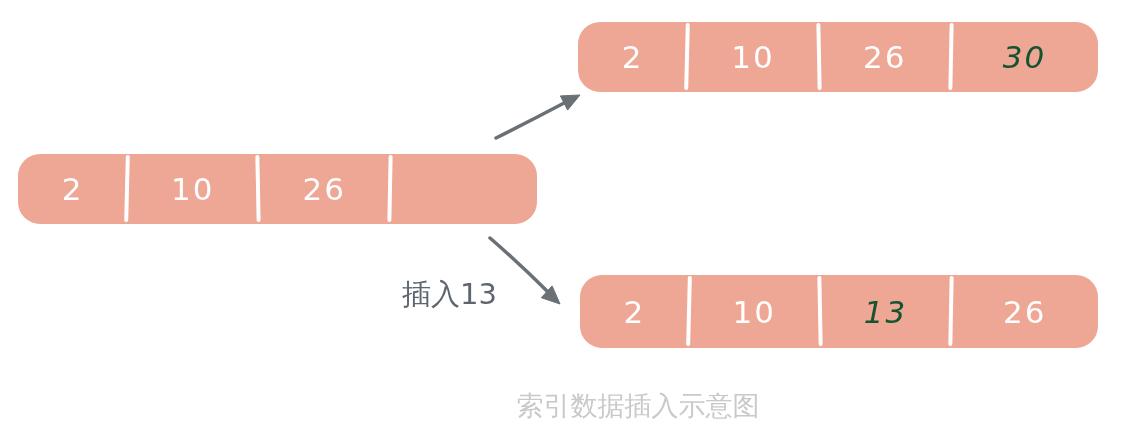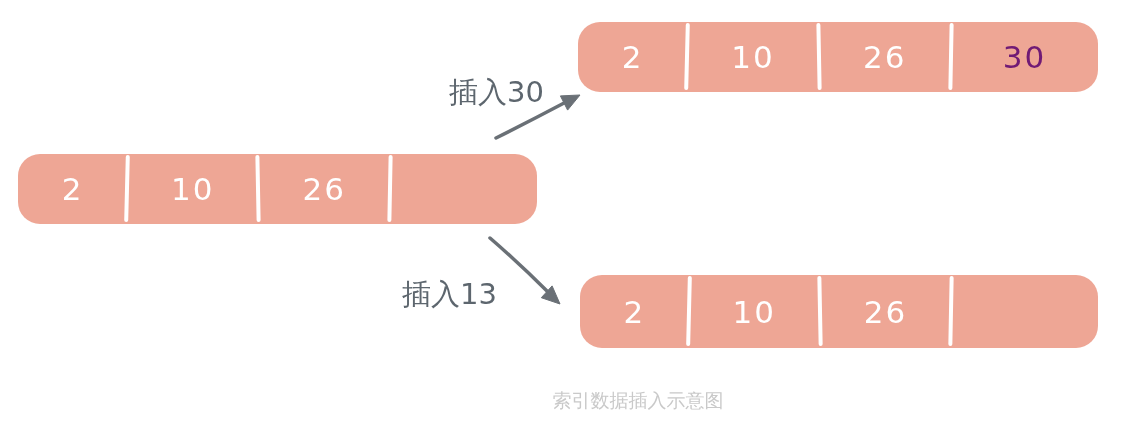--- a/index.html
+++ b/index.html
@@ -27,21 +27,21 @@
   .array-bottom   { left: 580px; top: 275px; width: 518px; height: 73px; }
   .cell {
     position: relative;
     display: flex;
     align-items: center;
     justify-content: center;
     color: #ffffff;
     font-size: 31px;
     letter-spacing: 2px;
   }
-  .cell.hl { color: #701a75; }
+  .cell.hl { color: #14532d; font-style: italic; }
   .divider {
     position: absolute;
     top: 1px;
     width: 4px;
     height: calc(100% - 3px);
     background: #ffffff;
     border-radius: 2px;
   }
   .d1 { left: calc(21% - 2px);   transform: rotate(1.4deg); }
   .d2 { left: calc(46.3% - 2px); transform: rotate(-1.1deg); }
@@ -69,21 +69,21 @@
     stroke-linecap: round;
   }
   .arrow-head { fill: #6a7076; stroke: #6a7076; stroke-width: 1; }
   
   .caption {
     position: absolute;
     left: 638px;
     top: 388px;
     transform: translateX(-50%);
     color: #c9c9c9;
-    font-size: 19px;
+    font-size: 27px;
     white-space: nowrap;
   }
 </style>
 </head>
 <body>
 
 <div class="canvas">
 
   <svg class="arrows" viewBox="0 0 1142 434">
     <path class="arrow-line" d="M 496 138 Q 530 121 566 102"></path>
@@ -128,26 +128,28 @@
     <div class="divider d3"></div>
   </div>
 
   <div class="array array-bottom">
     <div class="cell">
       <span>2</span>
     </div>
     <div class="cell">
       <span>10</span>
     </div>
+    <div class="cell hl">
+      <span>13</span>
+    </div>
     <div class="cell">
       <span>26</span>
     </div>
     <div class="divider d1"></div>
     <div class="divider d2"></div>
     <div class="divider d3"></div>
   </div>
 
-  <div class="arrow-label label-top">插入30</div>
   <div class="arrow-label label-bottom">插入13</div>
 
   <div class="caption">索引数据插入示意图</div>
 
 </div>
 
 </body></html>

